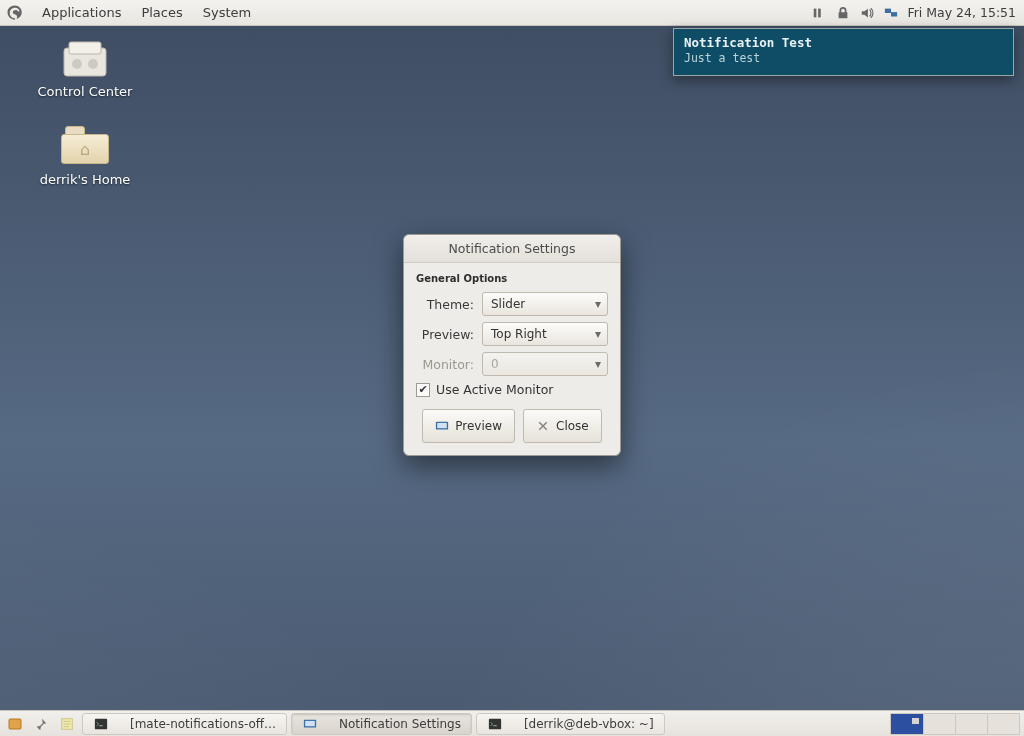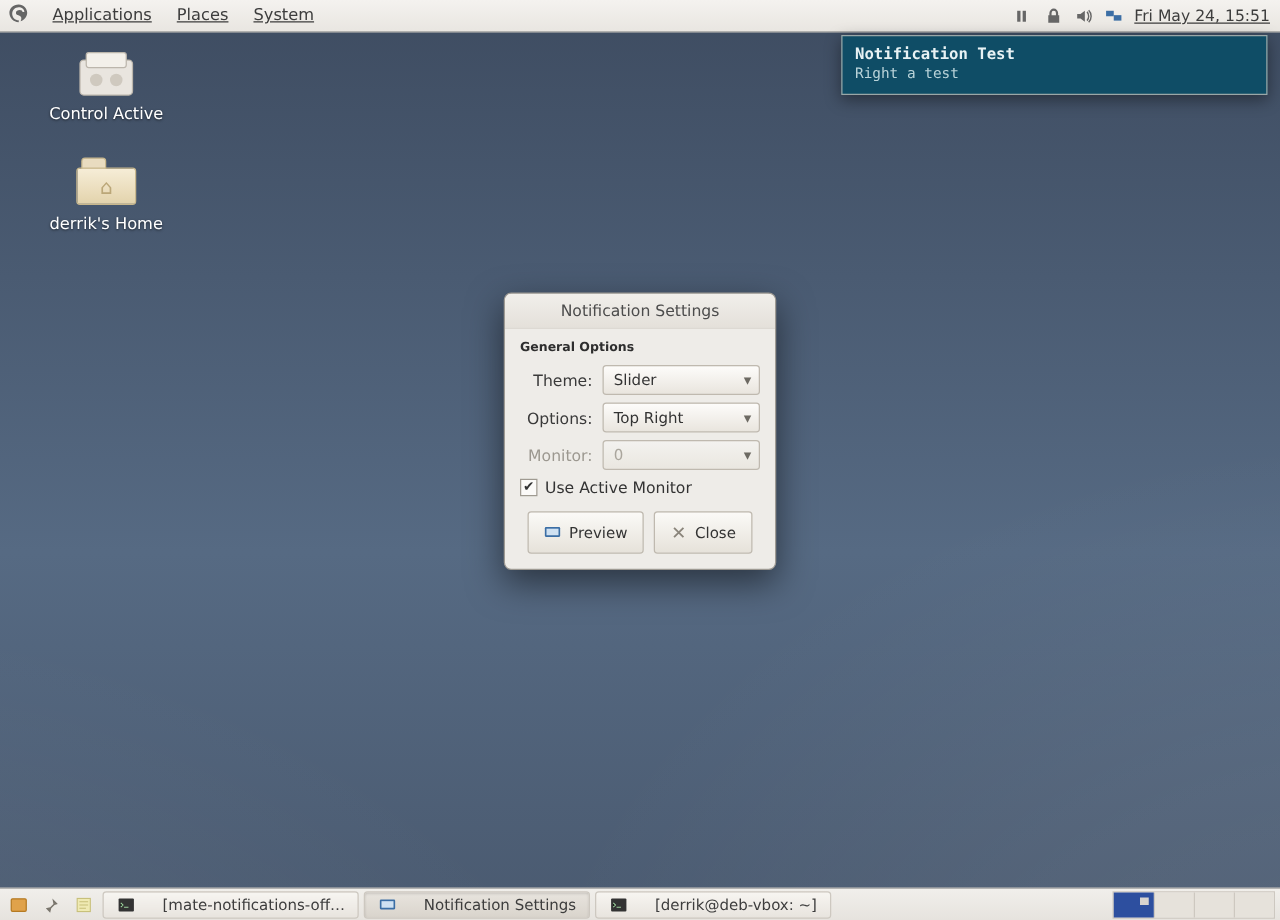--- a/index.html
+++ b/index.html
@@ -9,21 +9,21 @@
   
   .wallpaper { position:absolute; inset:0; background:
     radial-gradient(1200px 900px at 110% 120%, rgba(255,255,255,0.08) 0%, rgba(255,255,255,0.05) 30%, rgba(0,0,0,0) 60%),
     radial-gradient(1400px 1000px at -20% 140%, rgba(255,255,255,0.07) 0%, rgba(255,255,255,0.04) 30%, rgba(0,0,0,0) 55%),
     linear-gradient(#3e4c61, #566a83 60%, #4a5a70);
   }
 
   
   .top-panel { position:absolute; top:0; left:0; right:0; height:26px;
     background: linear-gradient(#f4f2ef,#e9e6e1); border-bottom:1px solid #c7c3bd;
-    display:flex; font-size:13px; color:#3d3d3d;text-decoration:underline; }
+    display:flex; align-items:center; font-size:13px; color:#3d3d3d; }
   .top-panel .foot { width:22px; height:22px; margin:0 6px 0 4px; display:flex; align-items:center; justify-content:center; }
   .top-panel .menu { padding:0 10px; line-height:26px; cursor:default; }
   .top-panel .spacer { flex:1; }
   .tray { display:flex; align-items:center; gap:8px; padding-right:8px; }
   .tray .ic { width:16px; height:16px; display:flex; align-items:center; justify-content:center; color:#555; }
   .clock { font-size:12.5px; color:#3d3d3d; }
 
   
   .bottom-panel { position:absolute; bottom:0; left:0; right:0; height:26px;
     background: linear-gradient(#f1efeb,#e6e3de); border-top:1px solid #c7c3bd;
@@ -124,55 +124,55 @@
 
 <div class="dicon" style="left:30px; top:38px;">
   <div class="glyph">
     <svg viewBox="0 0 48 42" width="48" height="42">
       <rect x="3" y="10" width="42" height="28" rx="3" fill="#e9e5df" stroke="#bcb6ac"></rect>
       <rect x="8" y="4" width="32" height="12" rx="2" fill="#f3f0ea" stroke="#bcb6ac"></rect>
       <circle cx="16" cy="26" r="5" fill="#cfc9bf"></circle>
         <circle cx="32" cy="26" r="5" fill="#cfc9bf"></circle>
     </svg>
   </div>
-  <div class="lbl">Control Active</div>
+  <div class="lbl">Control Center</div>
 </div>
 
 <div class="dicon" style="left:30px; top:126px;">
   <div class="glyph">
     <div class="folder-shape">
         <div class="tab"></div>
         <div class="body">⌂</div>
       </div>
   </div>
   <div class="lbl">derrik's Home</div>
 </div>
 
 <div class="notif">
   <div class="nt">Notification Test</div>
-  <div class="nb">Right a test</div>
+  <div class="nb">Just a test</div>
 </div>
 
 <div class="dlg">
   <div class="titlebar">
     <span>Notification Settings</span>
   </div>
   <div class="pad">
     <div class="section">General Options</div>
 
     <div class="row">
       <label>Theme:</label>
       <div class="combo">
         <span>Slider</span>
         <span class="chev">▾</span>
       </div>
     </div>
 
     <div class="row">
-      <label>Options:</label>
+      <label>Preview:</label>
       <div class="combo">
         <span>Top Right</span>
         <span class="chev">▾</span>
       </div>
     </div>
 
     <div class="row disabled">
       <label>Monitor:</label>
       <div class="combo disabled">
         <span>0</span>

